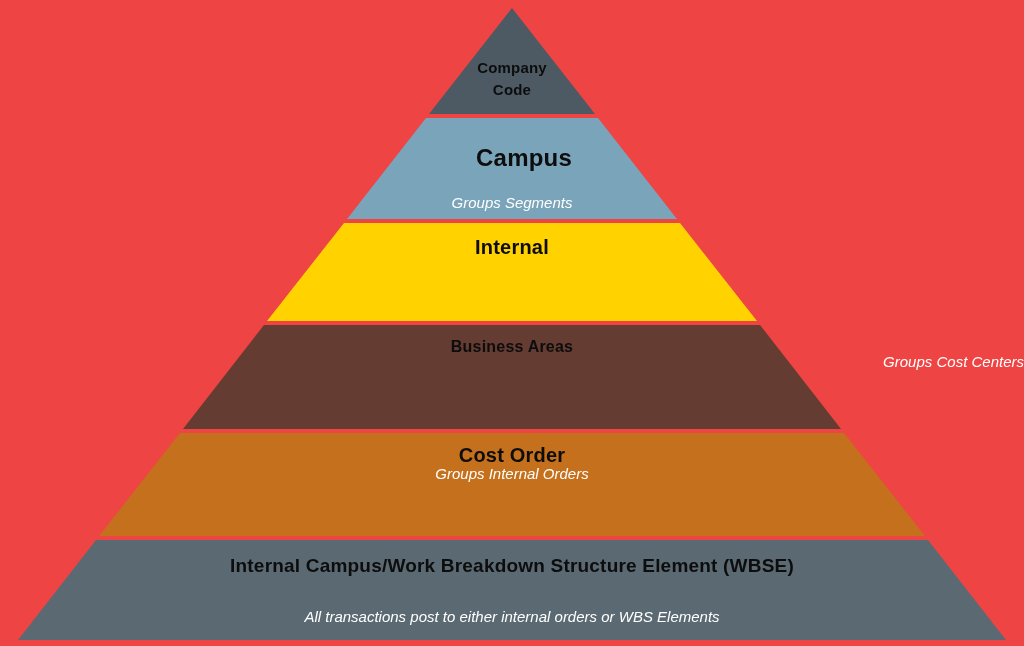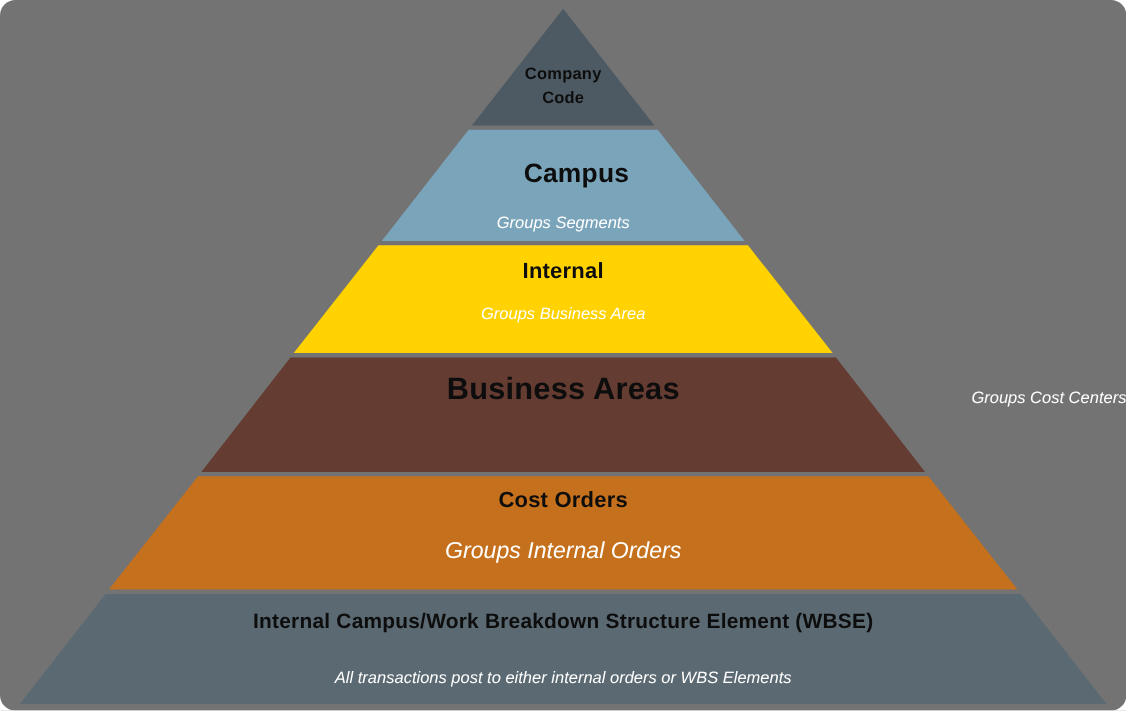--- a/index.html
+++ b/index.html
@@ -4,24 +4,23 @@
 <style>
   html, body {
     margin: 0;
     padding: 0;
     background: #ffffff;
   }
   .stage {
     position: relative;
     width: 1024px;
     height: 646px;
-    background: #737373;
+    background: #ef4444;
     font-family: "Liberation Sans", sans-serif;
     overflow: hidden;
-    border-radius: 14px;
   }
   .stage svg {
     position: absolute;
     left: 0;
     top: 0;
     width: 1024px;
     height: 646px;
   }
   .lbl {
     position: absolute;
@@ -41,25 +40,25 @@
   }
   
   .lbl-0 { top: 57px; left: 462px; width: 100px; font-size: 15px; line-height: 1.45; }
   
   .lbl-1-title { top: 144px; font-size: 24px; padding-left: 12px; }
   .lbl-1-sub   { top: 174px; font-size: 15px; margin-top: 20px; }
   
   .lbl-2-title { top: 236px; font-size: 20px; }
   .lbl-2-sub   { top: 277px; font-size: 15px; }
   
-  .lbl-3-title { top: 338px; font-size: 28px; }
+  .lbl-3-title { top: 338px; font-size: 16px; }
   .lbl-3-sub   { top: 353px; font-size: 15px; text-align: right; }
   
   .lbl-4-title { top: 444px; font-size: 20px; }
-  .lbl-4-sub   { top: 489px; font-size: 21px; }
+  .lbl-4-sub   { top: 465px; font-size: 15px; }
   
   .lbl-5-title { top: 555px; font-size: 19px; }
   .lbl-5-sub   { top: 608px; font-size: 15px; }
 </style>
 </head>
 <body>
 
 <div class="stage">
 
   <svg viewBox="0 0 1024 646" aria-hidden="true">
@@ -70,24 +69,23 @@
     <polygon points="180,433 844,433 925,536 99,536" fill="#c5701c"></polygon>
     <polygon points="96,540 928,540 1006,640 18,640" fill="#5b6a72"></polygon>
   </svg>
 
   <div class="lbl lbl-0 title">Company Code</div>
 
   <div class="lbl lbl-1-title title">Campus</div>
   <div class="lbl lbl-1-sub sub">Groups Segments</div>
 
   <div class="lbl lbl-2-title title">Internal</div>
-  <div class="lbl lbl-2-sub sub">Groups Business Area</div>
 
   <div class="lbl lbl-3-title title">Business Areas</div>
   <div class="lbl lbl-3-sub sub">Groups Cost Centers</div>
 
-  <div class="lbl lbl-4-title title">Cost Orders</div>
+  <div class="lbl lbl-4-title title">Cost Order</div>
   <div class="lbl lbl-4-sub sub">Groups Internal Orders</div>
 
   <div class="lbl lbl-5-title title">Internal Campus/Work Breakdown Structure Element (WBSE)</div>
   <div class="lbl lbl-5-sub sub">All transactions post to either internal orders or WBS Elements</div>
 
 </div>
 
 </body></html>

